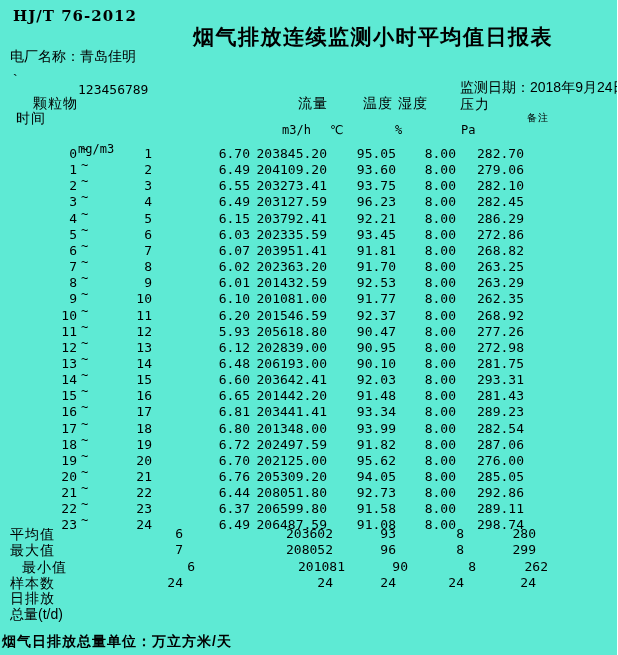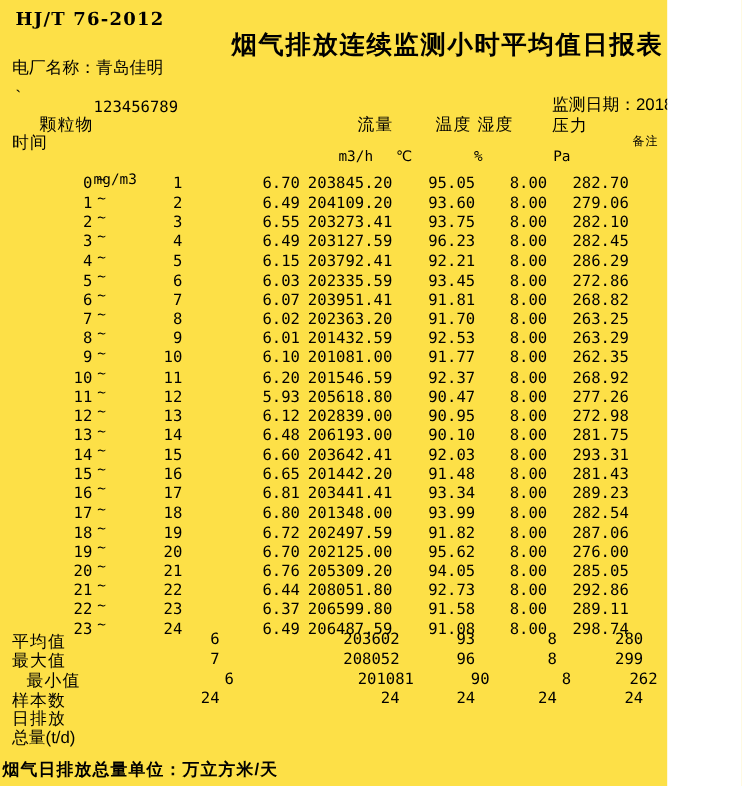--- a/index.html
+++ b/index.html
@@ -1,32 +1,32 @@
 <!DOCTYPE html>
 <html><head>
 <meta charset="utf-8">
 <style>
   html,body{margin:0;padding:0;background:#ffffff;}
   .page{
     position:relative;
-    width:556px;height:655px;
-    background:#fde047;
+    width:617px;height:655px;
+    background:#5eead4;
     color:#000000;
     font-family:"Liberation Sans","DejaVu Sans",sans-serif;
     overflow:hidden;
   }
   .abs{position:absolute;white-space:nowrap;}
   .std-code{left:13px;top:7px;font-size:15px;font-weight:bold;letter-spacing:1px;font-family:"DejaVu Serif","Liberation Serif",serif;}
   .title{left:193px;top:23px;font-size:21px;font-weight:bold;letter-spacing:1.5px;}
   .plant{left:10px;top:48px;font-size:14px;}
   .stray{left:13px;top:72px;font-size:14px;}
   .serial{left:78px;top:82px;font-size:13px;font-family:"DejaVu Sans Mono","Liberation Mono",monospace;}
   .mdate{left:460px;top:79px;font-size:14px;}
   .h-dust{left:33px;top:95px;font-size:14px;letter-spacing:1px;}
-  .h-time{left:10px;top:110px;font-size:14px;letter-spacing:1px;}
+  .h-time{left:16px;top:110px;font-size:14px;letter-spacing:1px;}
   .h-flow{left:298px;top:95px;font-size:14px;letter-spacing:1px;}
   .h-temp{left:363px;top:95px;font-size:14px;letter-spacing:1px;}
   .h-hum{left:398px;top:95px;font-size:14px;letter-spacing:1px;}
   .h-pres{left:460px;top:96px;font-size:14px;letter-spacing:1px;}
   .h-rem{left:527px;top:111px;font-size:10px;letter-spacing:1px;}
   .u{top:123px;font-size:12px;font-family:"DejaVu Sans Mono","Liberation Mono",monospace;}
   .u-dust{left:78px;margin-top:19px;}
   .u-flow{left:257px;padding-left:25px;}
   .u-temp{left:330px;font-family:"Liberation Sans","DejaVu Sans",sans-serif;}
   .u-hum{left:395px;}

